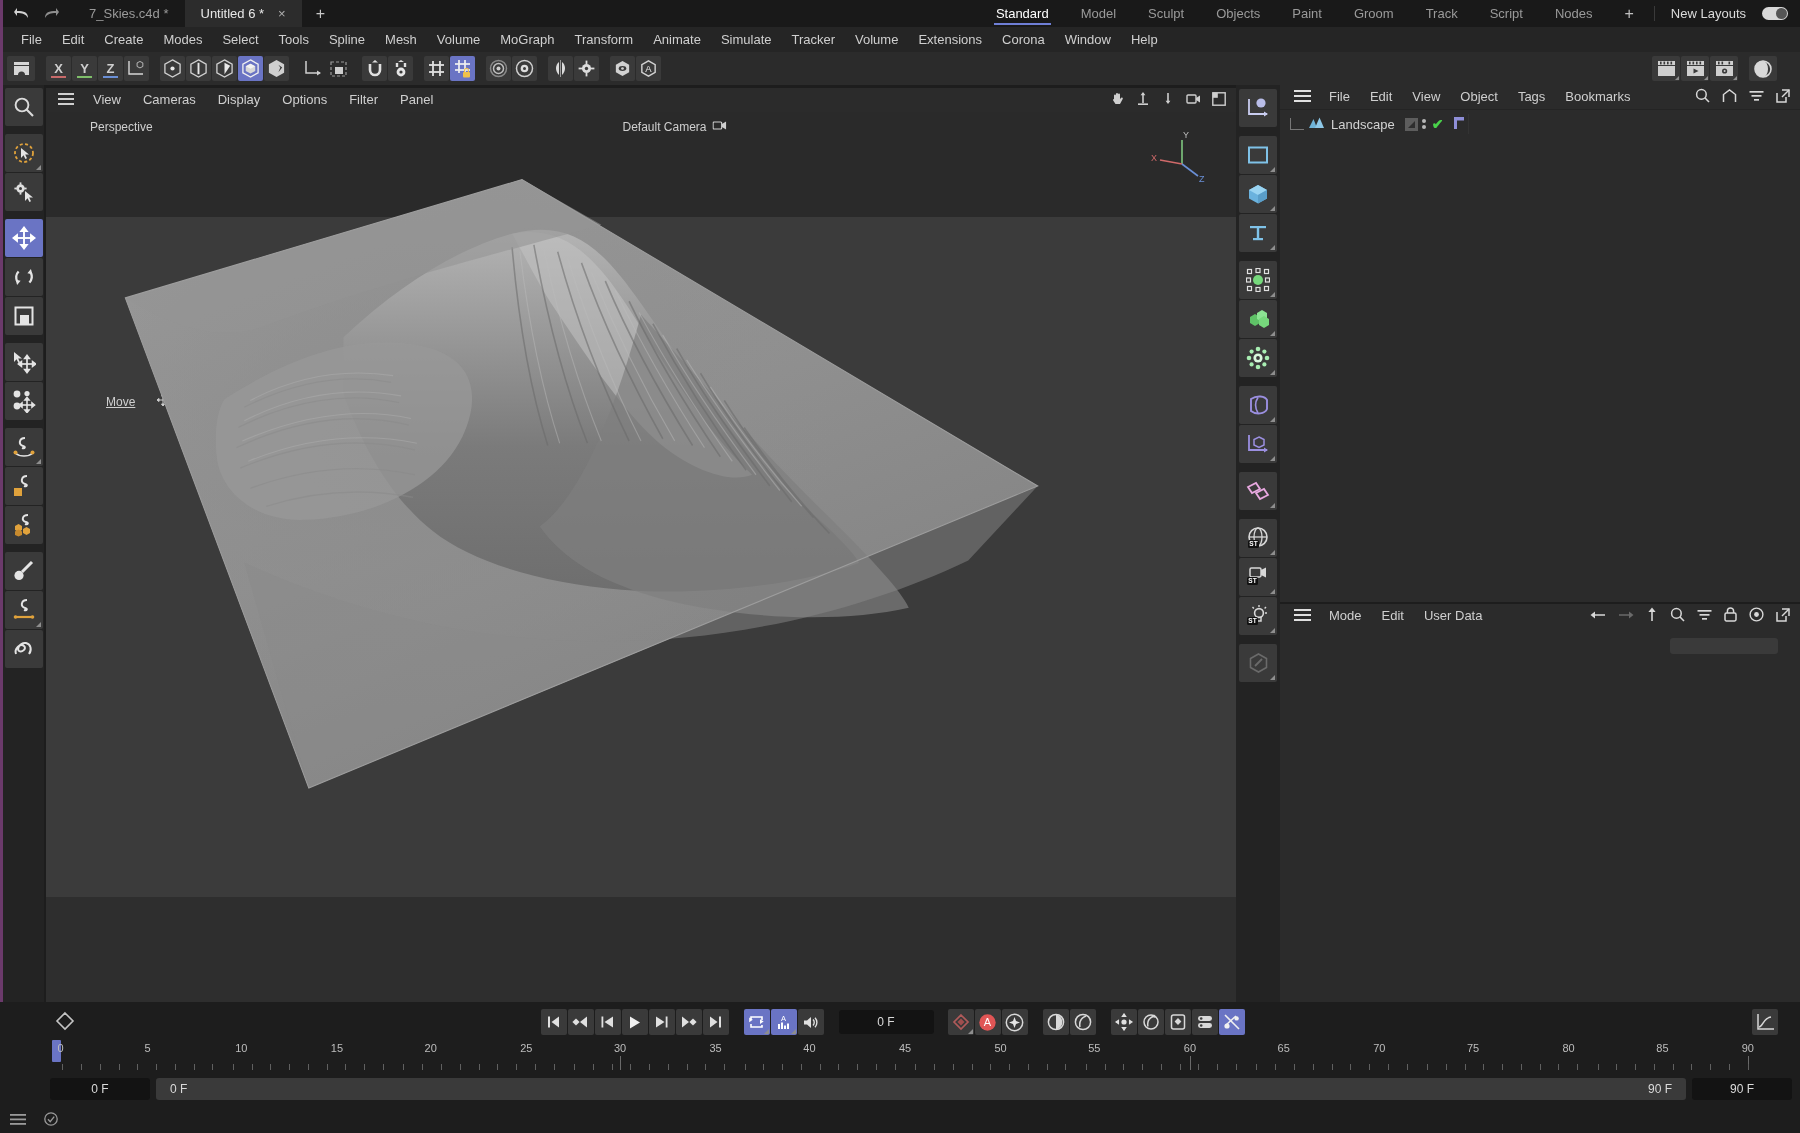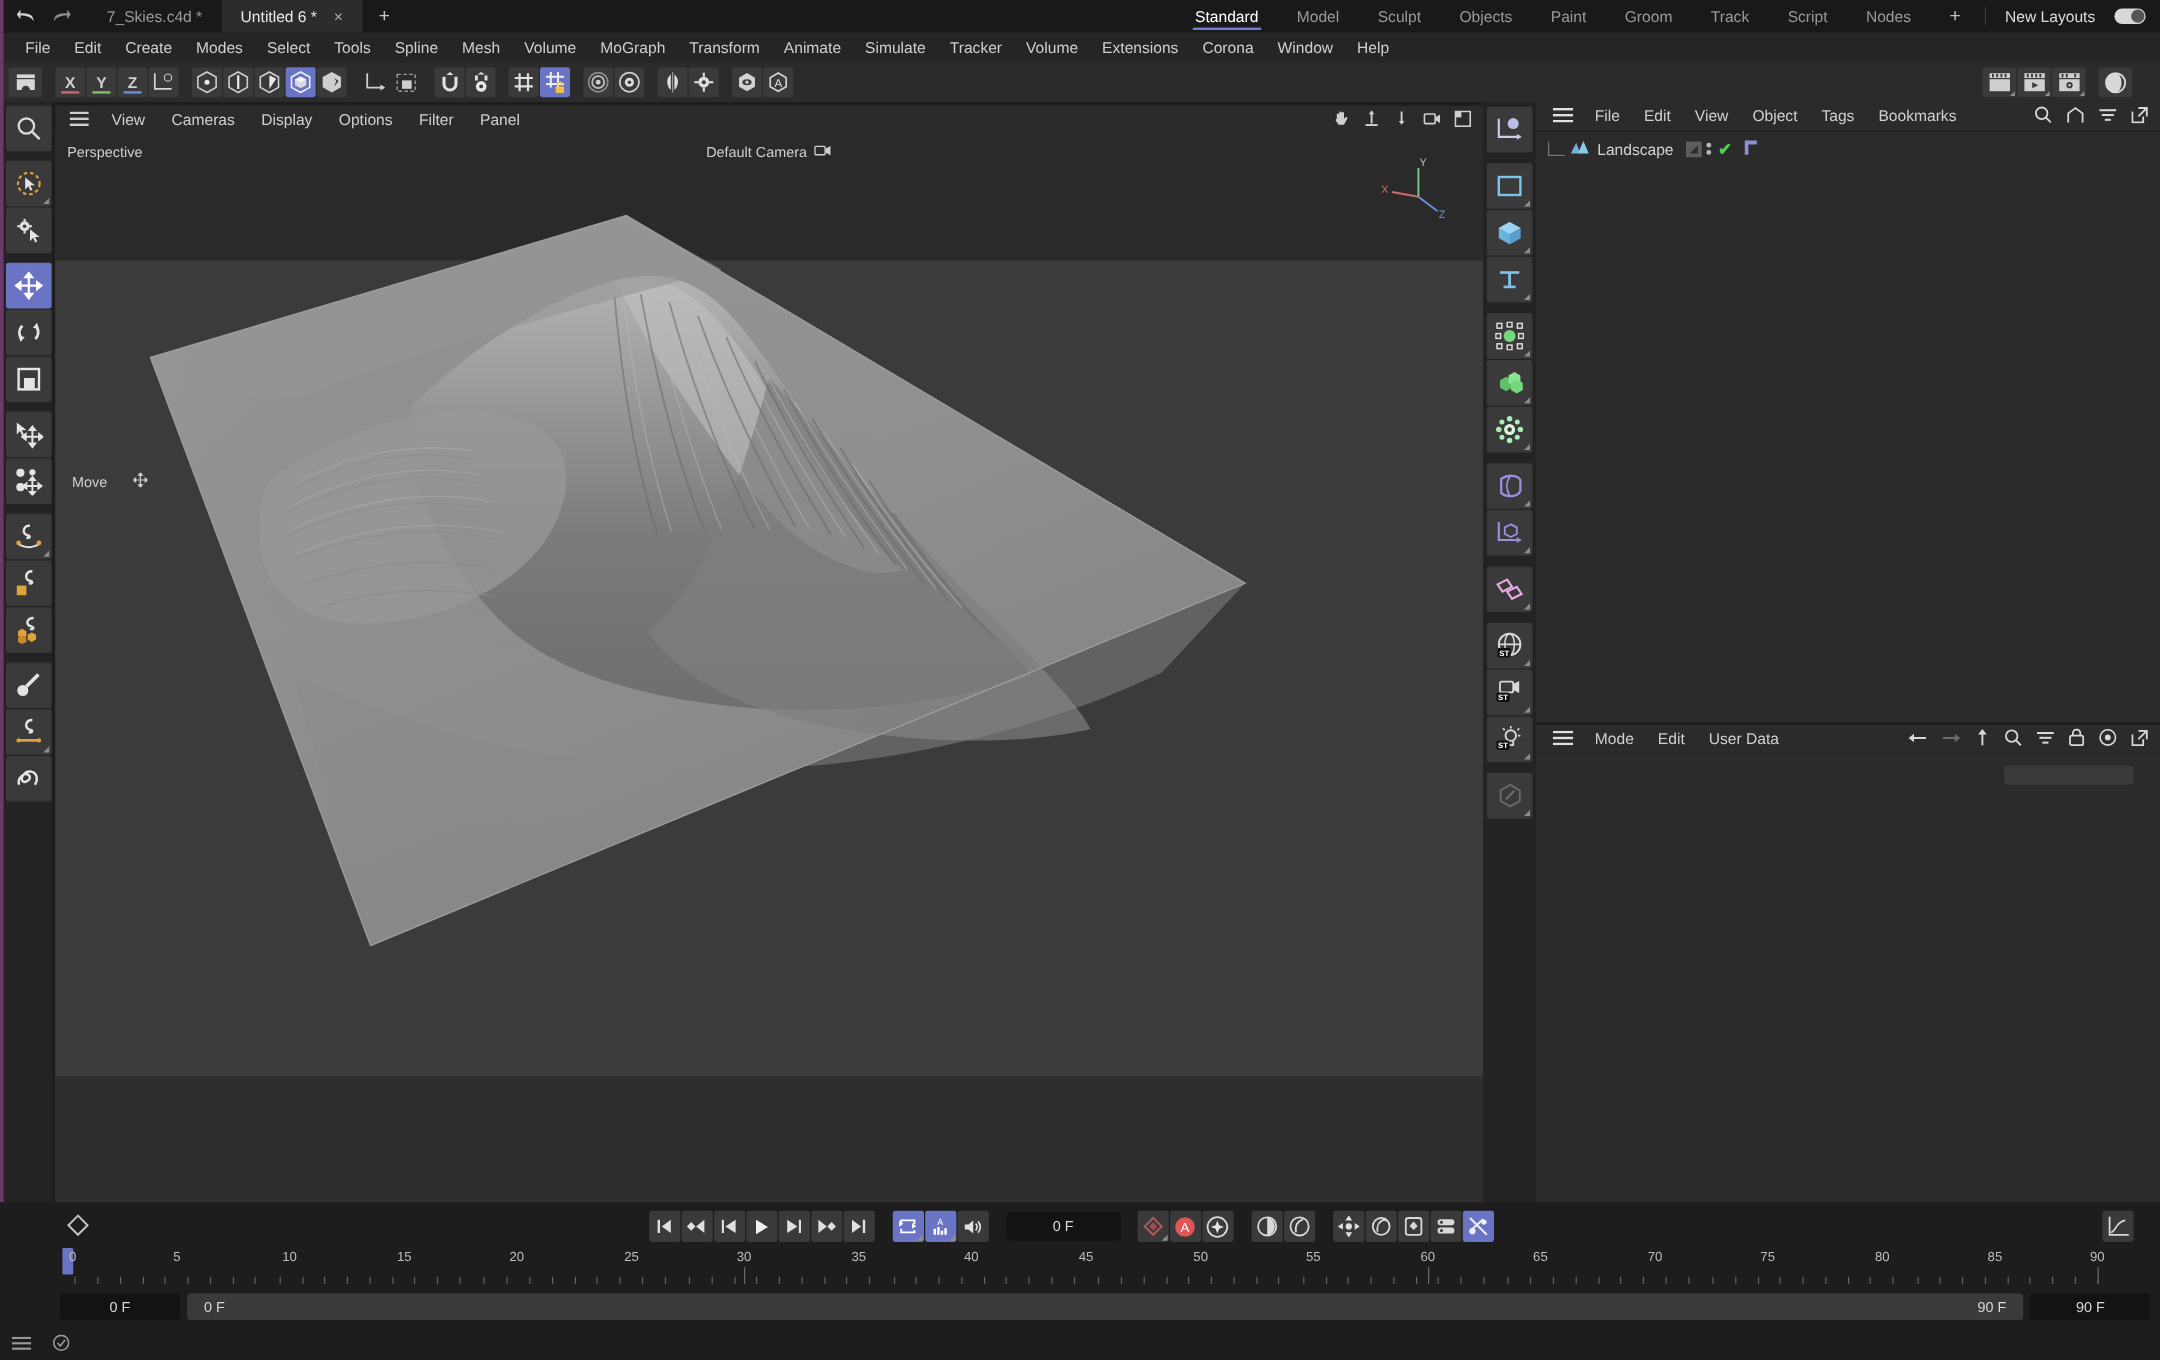--- a/index.html
+++ b/index.html
@@ -86,21 +86,21 @@
   .viewcol{ flex:1; display:flex; flex-direction:column; min-width:0; background:#1d1d1d; padding:3px 0 0 2px;}
   .viewmenu{ height:24px; background:#2b2b2b; display:flex; align-items:center; padding-left:4px;}
   .vm-item{ padding:0 11px; line-height:24px; font-size:13px; color:#cfcfcf; }
   .vm-spacer{ flex:1; }
   .vm-icons{ display:flex; align-items:center; gap:11px; padding-right:10px;}
 
   .viewport{ flex:1; position:relative; background:#343434; overflow:hidden; }
   .vp-sky{ position:absolute; left:0; right:0; top:0; height:105px; background:#2a2a2a; }
   .vp-ground{ position:absolute; left:0; right:0; top:105px; bottom:105px; background:#3b3b3b;}
   .vp-bottom{ position:absolute; left:0; right:0; bottom:0; height:105px; background:#2e2e2e;}
-  .vp-label{ position:absolute; font-size:12px; color:#cfcfcf; }
+  .vp-label{ position:absolute; font-size:12px; color:#cfcfcf;margin-left:34px; }
   .gizmo{ position:absolute; right:26px; top:18px; width:60px; height:60px; }
   .terrain{ position:absolute; left:0; top:0; width:100%; height:100%; }
 
   .viewfooter{ height:24px; background:#1d1d1d; display:flex; align-items:center;
      justify-content:space-between; padding:0 12px; font-size:12px; color:#cfcfcf;}
 
   
   .righttools{ width:44px; background:#232323; padding-top:4px; }
   .rtbtn{ width:38px; height:38px; margin:0 auto 1px auto; background:#3a3a3a;
      display:flex; align-items:center; justify-content:center; position:relative; border-radius:2px;}
@@ -628,21 +628,21 @@
         <div class="vp-label" style="left:10px; top:8px;">Perspective</div>
         <div class="vp-label" style="left:50%; top:8px; transform:translateX(-50%); display:flex; align-items:center; gap:6px;text-align:center;">
           <span>Default Camera</span>
           <span>
             <svg width="15" height="11" viewBox="0 0 15 11">
                 <rect x="0.6" y="2" width="8.6" height="7" rx="1" fill="none" stroke="#cfcfcf" stroke-width="1.2"></rect>
                 <path d="M9.4 4 L13.6 1.6 L13.6 9.4 L9.4 7Z" fill="#cfcfcf"></path>
               </svg>
           </span>
         </div>
-        <div class="vp-label" style="left:14px; top:282px; display:flex; align-items:center; gap:22px;">
+        <div class="vp-label" style="left:26px; top:282px; display:flex; align-items:center; gap:22px;text-decoration:underline;">
           <span>Move</span>
           <span>
             <svg width="12" height="12" viewBox="0 0 12 12">
                 <g stroke="#cfcfcf" stroke-width="1" fill="#cfcfcf">
                   <line x1="6" y1="1.5" x2="6" y2="10.5"></line>
                   <line x1="1.5" y1="6" x2="10.5" y2="6"></line>
                   <path d="M6 0 L4.5 2 L7.5 2Z"></path>
                   <path d="M6 12 L4.5 10 L7.5 10Z"></path>
                   <path d="M0 6 L2 4.5 L2 7.5Z"></path>
                   <path d="M12 6 L10 4.5 L10 7.5Z"></path>

